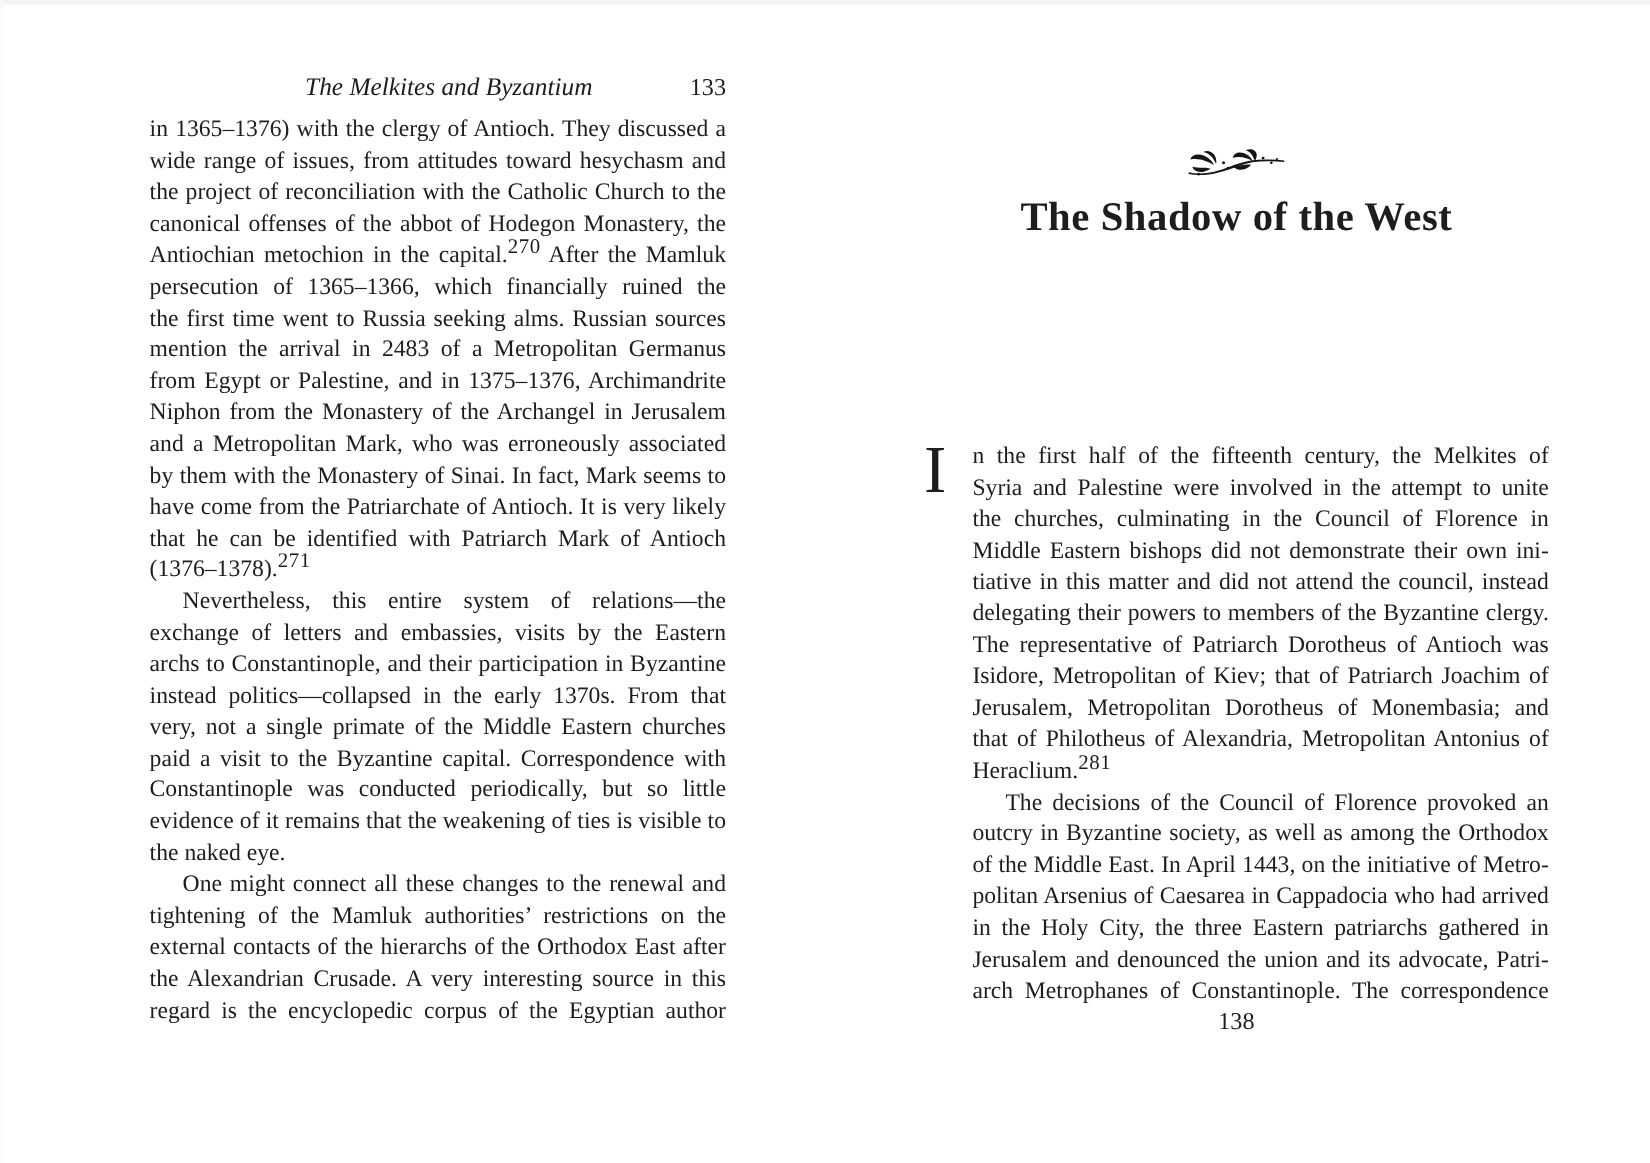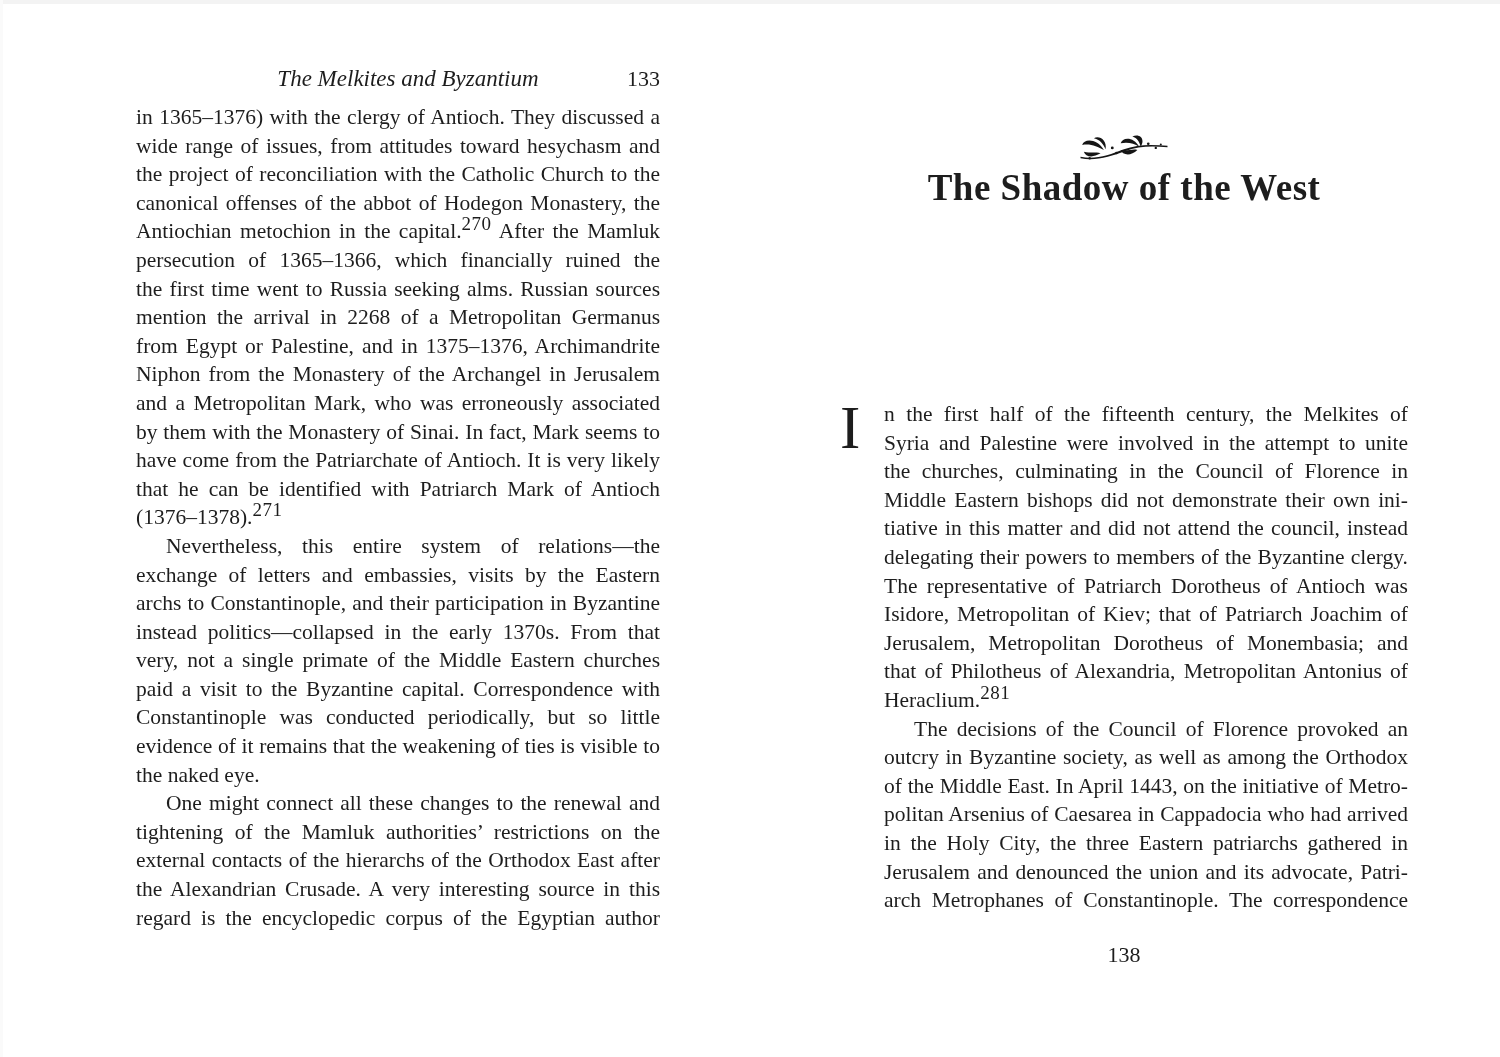--- a/index.html
+++ b/index.html
@@ -22,26 +22,26 @@
   .running-head .rh-folio{
     position:absolute;right:0;top:0;font-size:22px;line-height:30px;
   }
   .body-left{position:absolute;top:103px;left:0;width:568px;}
 
   
   .page-right{position:absolute;left:840px;top:0;width:568px;}
   .ornament{position:absolute;top:134px;left:0;width:568px;text-align:center;}
   .ornament svg{width:92px;height:32px;}
   .chapter-title{
-    position:absolute;top:165px;left:0;width:568px;text-align:center;
+    position:absolute;top:175px;left:0;width:568px;text-align:center;
     font-size:37px;line-height:46px;font-weight:bold;letter-spacing:.5px;white-space:nowrap;
   }
   .body-right{position:absolute;top:400px;left:0;width:568px;}
   .folio-bottom{
-    position:absolute;top:940px;left:0;width:568px;text-align:center;
+    position:absolute;top:913px;left:0;width:568px;text-align:center;
     font-size:22px;line-height:30px;
   }
 
   
   .para{margin:0;}
   .line{
     font-size:21.5px;line-height:28.6px;height:28.6px;overflow:hidden;
     text-align:justify;text-align-last:justify;margin-left:44px;
   }
   .line.lastline{text-align-last:left;}
@@ -65,21 +65,21 @@
   </div>
   <div class="body-left">
       <div class="para">
         <div class="line">in 1365–1376) with the clergy of Antioch. They discussed a</div>
         <div class="line">wide range of issues, from attitudes toward hesychasm and</div>
         <div class="line">the project of reconciliation with the Catholic Church to the</div>
         <div class="line">canonical offenses of the abbot of Hodegon Monastery, the</div>
         <div class="line">Antiochian metochion in the capital.<sup>270</sup> After the Mamluk</div>
         <div class="line">persecution of 1365–1366, which financially ruined the</div>
         <div class="line">the first time went to Russia seeking alms. Russian sources</div>
-        <div class="line">mention the arrival in 2268 of a Metropolitan Germanus</div>
+        <div class="line">mention the arrival in 2483 of a Metropolitan Germanus</div>
         <div class="line">from Egypt or Palestine, and in 1375–1376, Archimandrite</div>
         <div class="line">Niphon from the Monastery of the Archangel in Jerusalem</div>
         <div class="line">and a Metropolitan Mark, who was erroneously associated</div>
         <div class="line">by them with the Monastery of Sinai. In fact, Mark seems to</div>
         <div class="line">have come from the Patriarchate of Antioch. It is very likely</div>
         <div class="line">that he can be identified with Patriarch Mark of Antioch</div>
         <div class="line lastline">(1376–1378).<sup>271</sup></div>
       </div>
       <div class="para">
         <div class="line firstline">Nevertheless, this entire system of relations—the</div>

